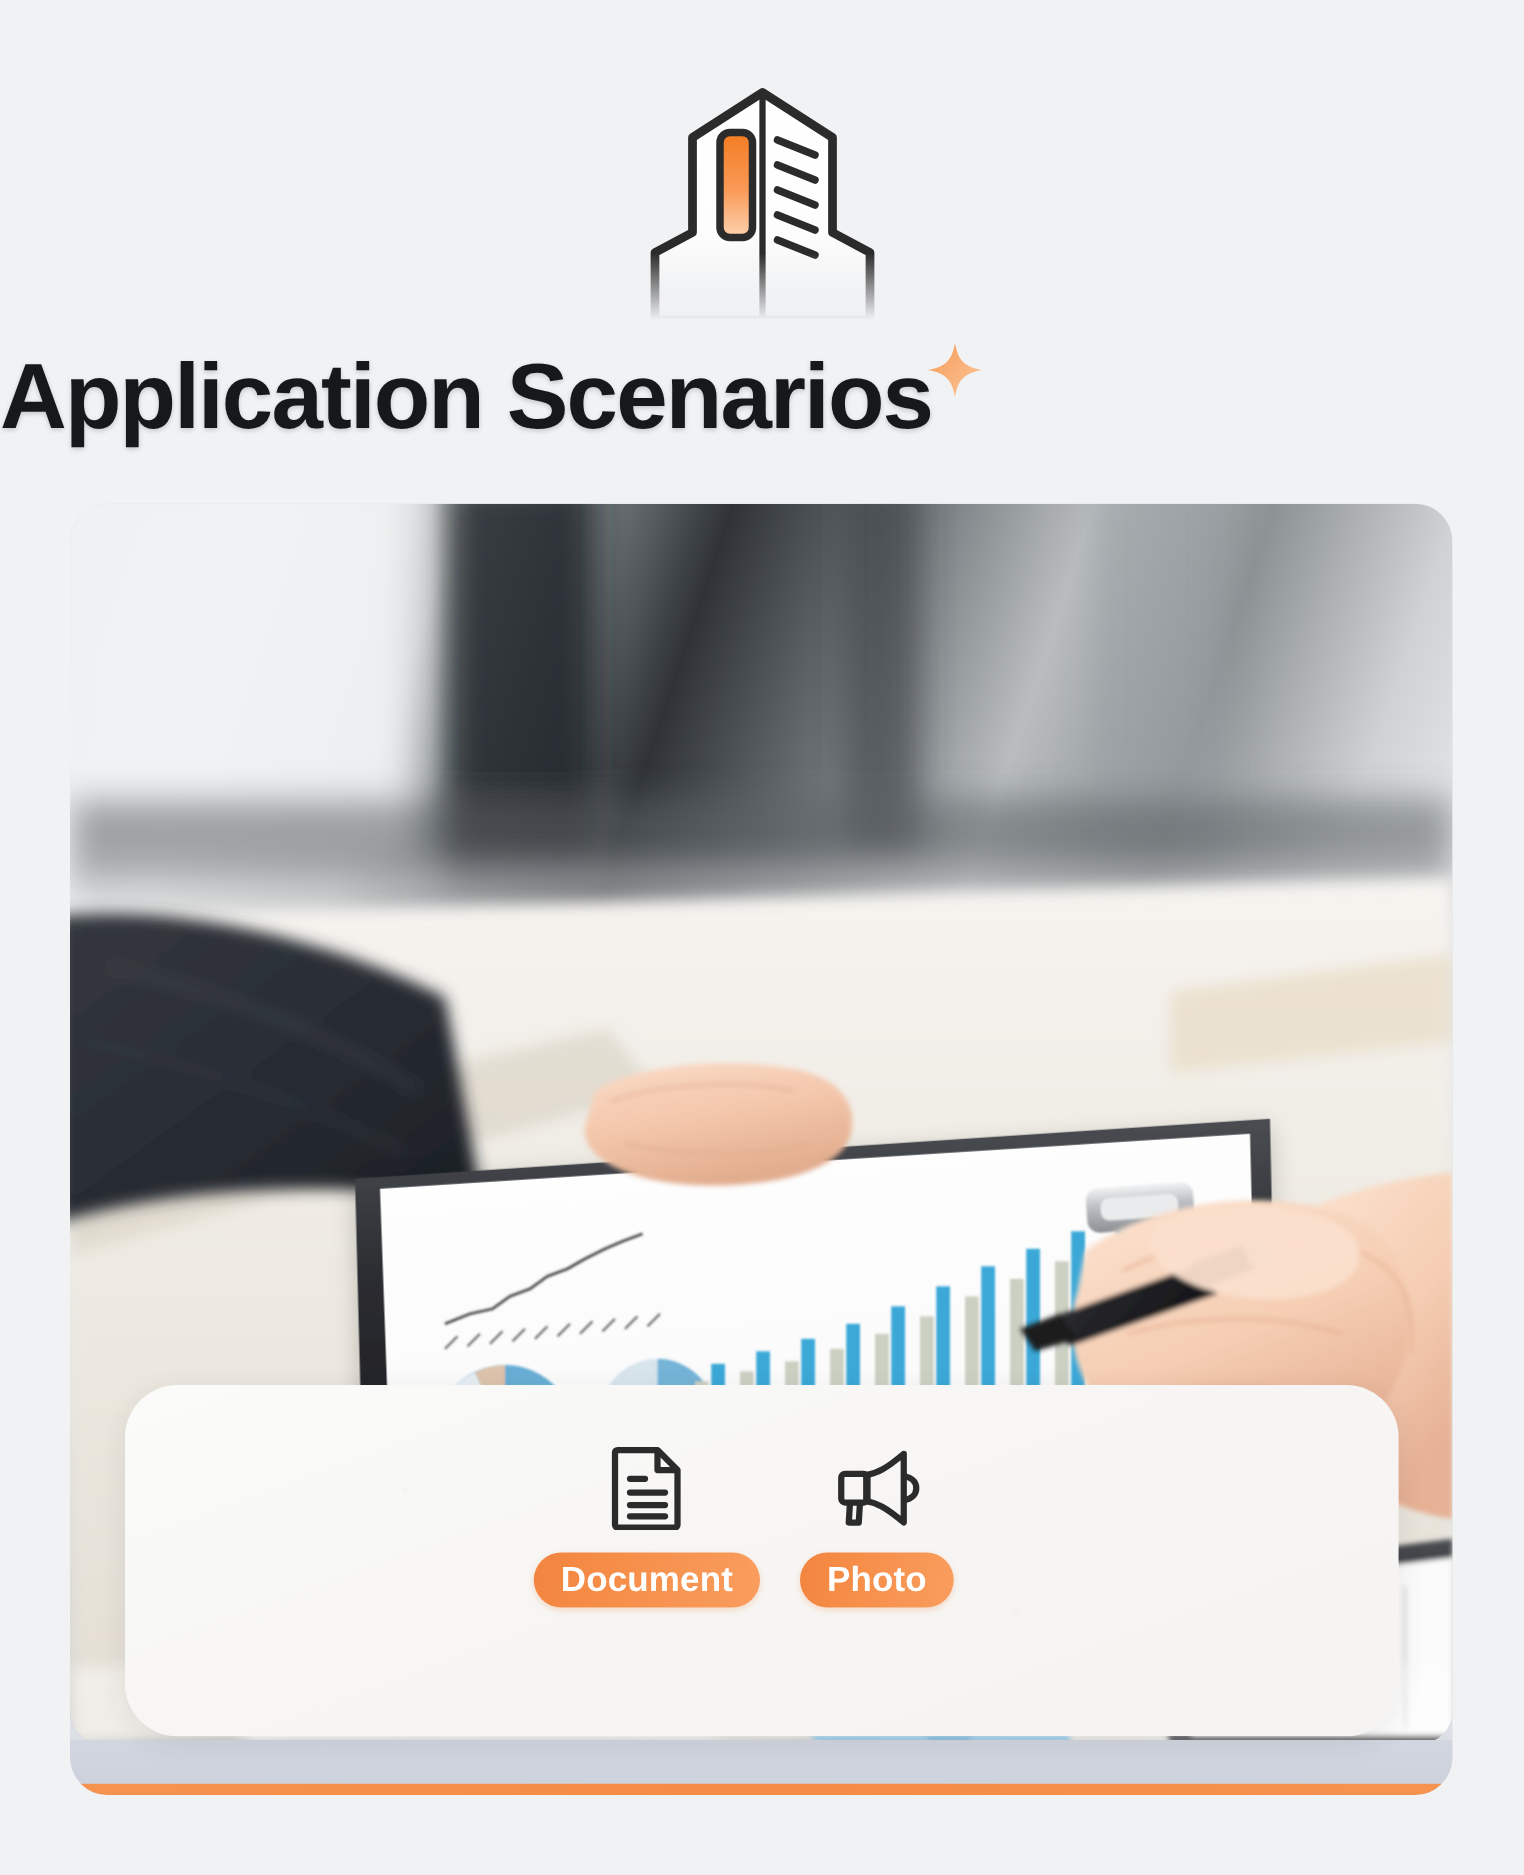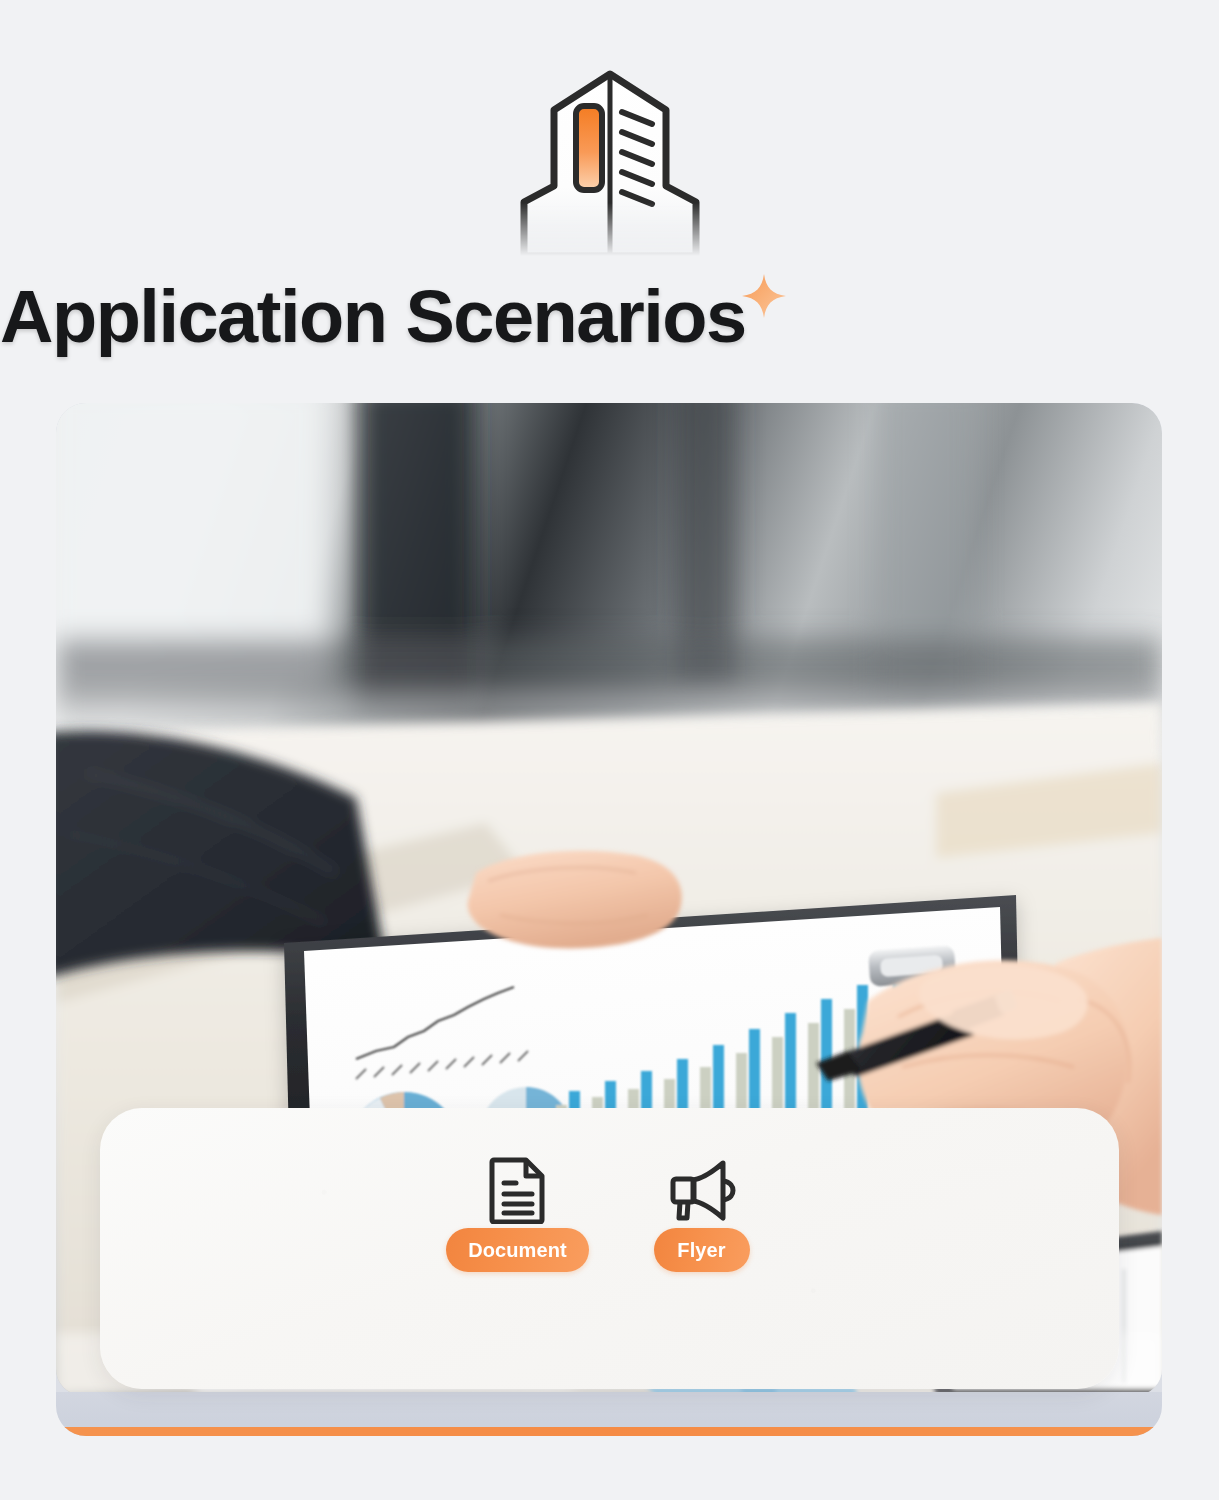--- a/index.html
+++ b/index.html
@@ -145,27 +145,28 @@
   .cat-icon {
     width: 76px;
     height: 76px;
     display: flex;
     align-items: center;
     justify-content: center;
   }
   .cat-icon svg { display: block; }
 
   .cat-pill {
+    margin-top: 14px;
     height: 44px;
     padding: 0 22px;
     min-width: 96px;
     border-radius: 22px;
     background: linear-gradient(100deg,#f2853f 0%, #f68f4a 40%, #f99d5e 100%);
     color: #ffffff;
-    font-size: 20px;
+    font-size: 28px;
     font-weight: bold;
     letter-spacing: 0.1px;
     display: flex;
     align-items: center;
     justify-content: center;
     white-space: nowrap;
     box-shadow: 0 2px 5px rgba(240,130,60,0.25);
   }
 </style>
 </head>
@@ -633,20 +634,20 @@
 
       <div class="cat-item">
         <div class="cat-icon">
           <svg width="74" height="66" viewBox="0 0 74 66" xmlns="http://www.w3.org/2000/svg">
             <path d="M58 6 C 44 18, 36 22, 28 23 L28 44 C 36 45, 44 49, 58 61 Z" fill="none" stroke="#2b2b2b" stroke-width="5" stroke-linejoin="round"></path>
             <path d="M58 24 C 66 25, 68 30, 68 33.5 C 68 37, 66 42, 58 43" fill="none" stroke="#2b2b2b" stroke-width="5" stroke-linejoin="round"></path>
             <rect x="8" y="22" width="21" height="23" rx="3" fill="none" stroke="#2b2b2b" stroke-width="5" stroke-linejoin="round"></rect>
             <path d="M15 45 L14 61 L22 61 L23 45" fill="none" stroke="#2b2b2b" stroke-width="5" stroke-linejoin="round"></path>
           </svg>
         </div>
-        <div class="cat-pill">Flyer</div>
+        <div class="cat-pill">Photo</div>
       </div>
 
 
     </div>
   </div>
 
 </div>
 
 </body></html>

